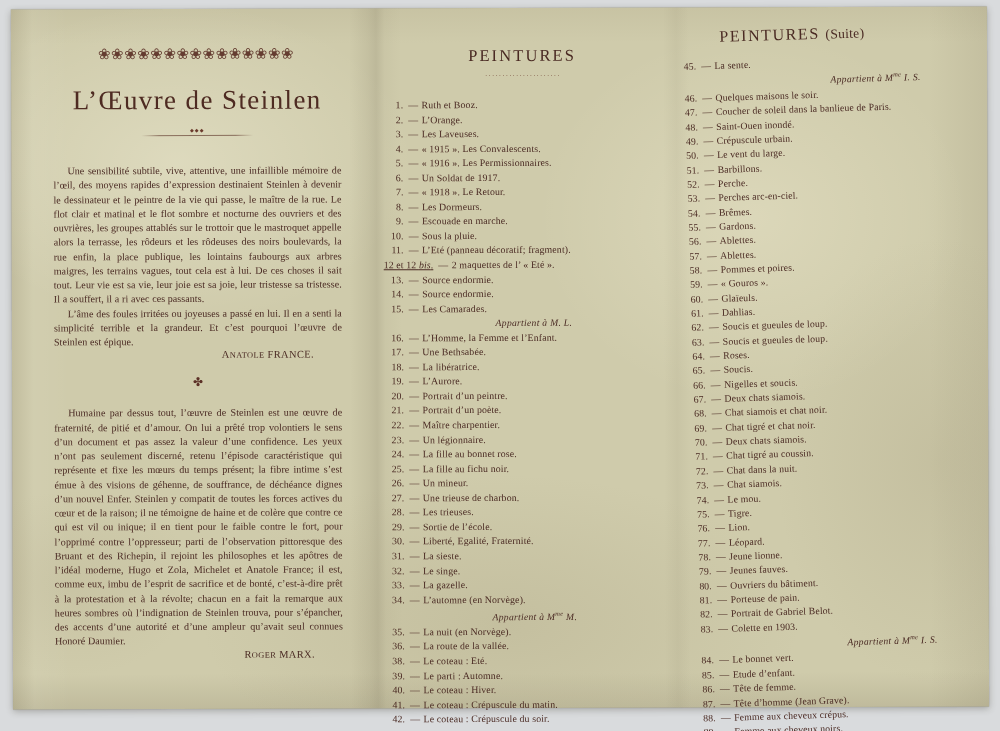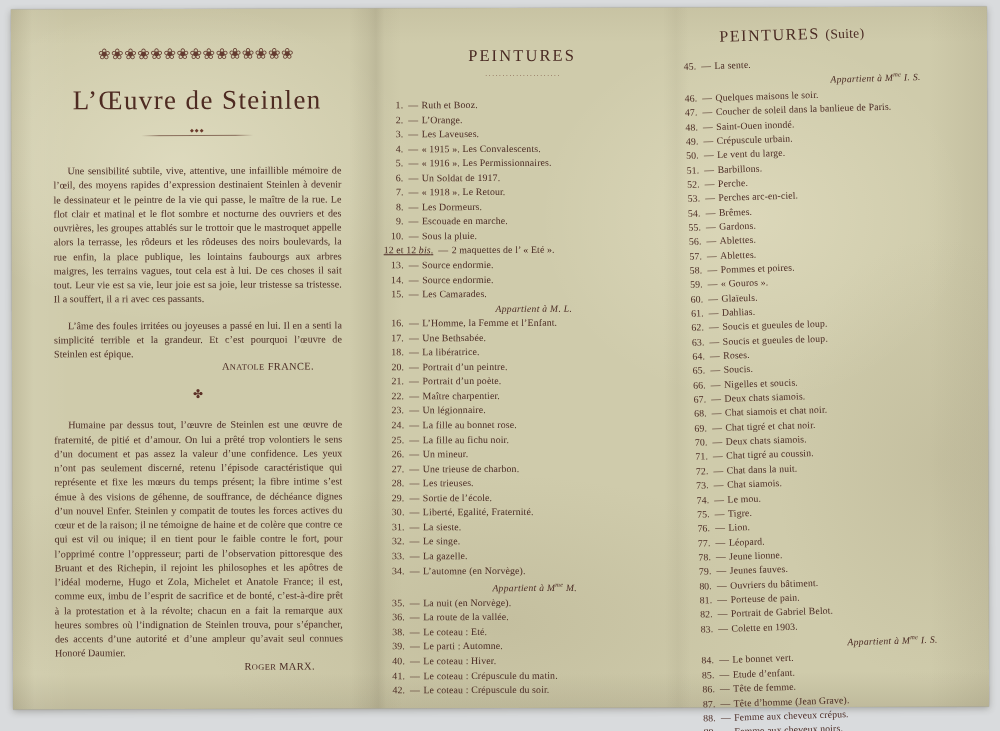--- a/index.html
+++ b/index.html
@@ -136,21 +136,21 @@
   .essay {
     margin-top: 26px;
     font-size: 10.1px;
     line-height: 14.25px;
     text-align: justify;
     color: #4a2a23;
     letter-spacing: 0.03px;
     word-spacing: 0.1px;
   }
   .essay p { margin: 0; text-indent: 14px; }
-  .essay p + p { margin-top: 12px; }
+  .essay p + p { margin-top: 0; }
 
   .signature {
     margin-top: 0;
     text-align: right;
     padding-right: 28px;
     font-size: 10.4px;
     color: #4a2a23;
     letter-spacing: 0.4px;
   }
   .signature .sc { font-size: 8.4px; }
@@ -288,28 +288,30 @@
           <div class="entry"><span class="num">1.</span><span class="dash">—</span><span class="ttl">Ruth et Booz.</span></div>
           <div class="entry"><span class="num">2.</span><span class="dash">—</span><span class="ttl">L’Orange.</span></div>
           <div class="entry"><span class="num">3.</span><span class="dash">—</span><span class="ttl">Les Laveuses.</span></div>
           <div class="entry"><span class="num">4.</span><span class="dash">—</span><span class="ttl">« 1915 ». Les Convalescents.</span></div>
           <div class="entry"><span class="num">5.</span><span class="dash">—</span><span class="ttl">« 1916 ». Les Permissionnaires.</span></div>
           <div class="entry"><span class="num">6.</span><span class="dash">—</span><span class="ttl">Un Soldat de 1917.</span></div>
           <div class="entry"><span class="num">7.</span><span class="dash">—</span><span class="ttl">« 1918 ». Le Retour.</span></div>
           <div class="entry"><span class="num">8.</span><span class="dash">—</span><span class="ttl">Les Dormeurs.</span></div>
           <div class="entry"><span class="num">9.</span><span class="dash">—</span><span class="ttl">Escouade en marche.</span></div>
           <div class="entry"><span class="num">10.</span><span class="dash">—</span><span class="ttl">Sous la pluie.</span></div>
+          <div class="entry"><span class="num">11.</span><span class="dash">—</span><span class="ttl">L’Eté (panneau décoratif; fragment).</span></div>
           <div class="entry"><span class="num wide">12 et 12 <i>bis</i>.</span><span class="dash">—</span><span class="ttl">2 maquettes de l’ « Eté ».</span></div>
           <div class="entry"><span class="num">13.</span><span class="dash">—</span><span class="ttl">Source endormie.</span></div>
           <div class="entry"><span class="num">14.</span><span class="dash">—</span><span class="ttl">Source endormie.</span></div>
           <div class="entry"><span class="num">15.</span><span class="dash">—</span><span class="ttl">Les Camarades.</span></div>
           <div class="owner">Appartient à M. L.</div>
           <div class="entry"><span class="num">16.</span><span class="dash">—</span><span class="ttl">L’Homme, la Femme et l’Enfant.</span></div>
           <div class="entry"><span class="num">17.</span><span class="dash">—</span><span class="ttl">Une Bethsabée.</span></div>
           <div class="entry"><span class="num">18.</span><span class="dash">—</span><span class="ttl">La libératrice.</span></div>
+          <div class="entry"><span class="num">19.</span><span class="dash">—</span><span class="ttl">L’Aurore.</span></div>
           <div class="entry"><span class="num">20.</span><span class="dash">—</span><span class="ttl">Portrait d’un peintre.</span></div>
           <div class="entry"><span class="num">21.</span><span class="dash">—</span><span class="ttl">Portrait d’un poète.</span></div>
           <div class="entry"><span class="num">22.</span><span class="dash">—</span><span class="ttl">Maître charpentier.</span></div>
           <div class="entry"><span class="num">23.</span><span class="dash">—</span><span class="ttl">Un légionnaire.</span></div>
           <div class="entry"><span class="num">24.</span><span class="dash">—</span><span class="ttl">La fille au bonnet rose.</span></div>
           <div class="entry"><span class="num">25.</span><span class="dash">—</span><span class="ttl">La fille au fichu noir.</span></div>
           <div class="entry"><span class="num">26.</span><span class="dash">—</span><span class="ttl">Un mineur.</span></div>
           <div class="entry"><span class="num">27.</span><span class="dash">—</span><span class="ttl">Une trieuse de charbon.</span></div>
           <div class="entry"><span class="num">28.</span><span class="dash">—</span><span class="ttl">Les trieuses.</span></div>
           <div class="entry"><span class="num">29.</span><span class="dash">—</span><span class="ttl">Sortie de l’école.</span></div>

